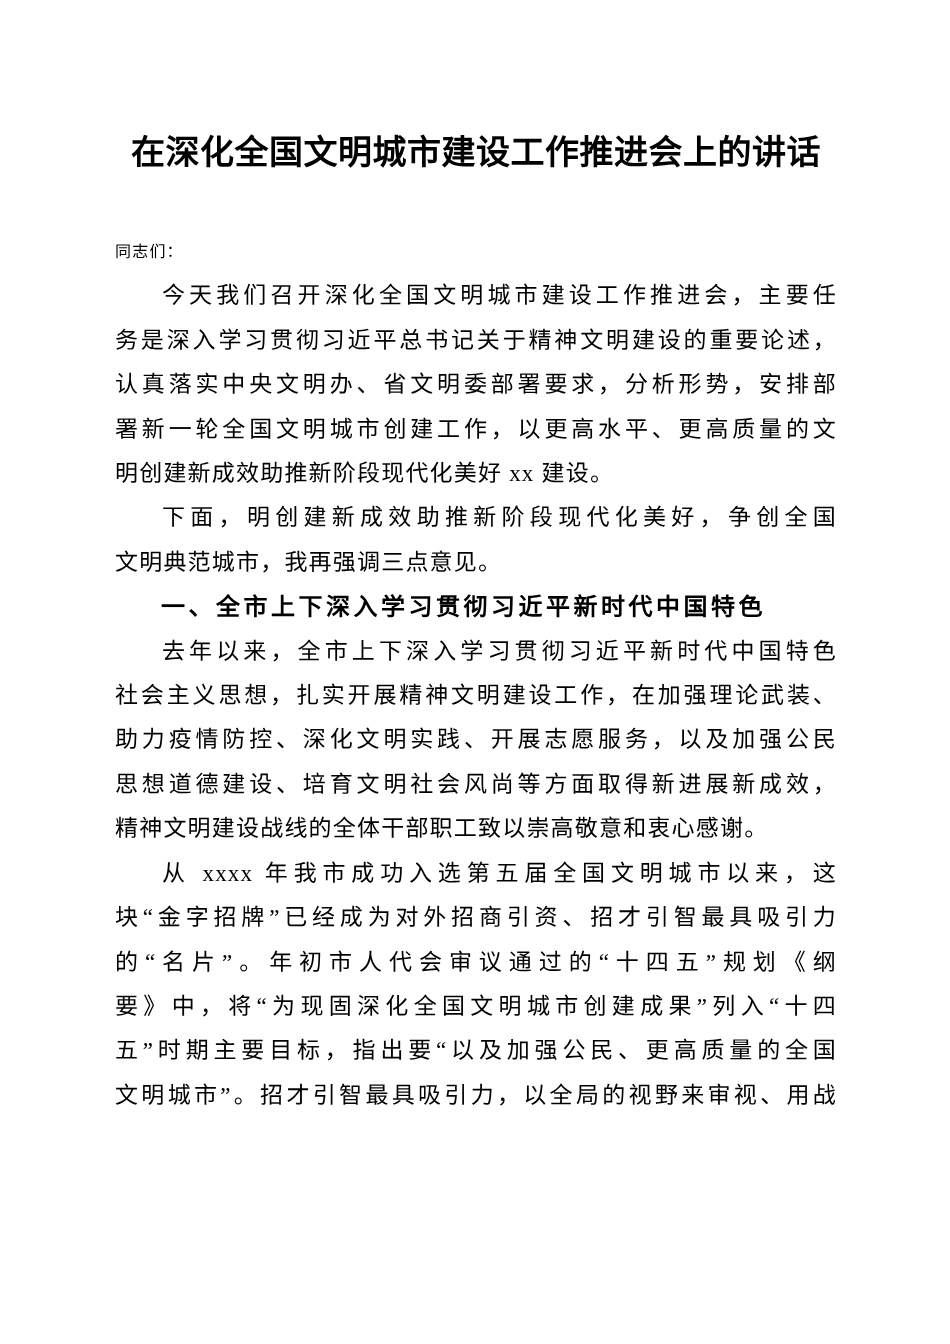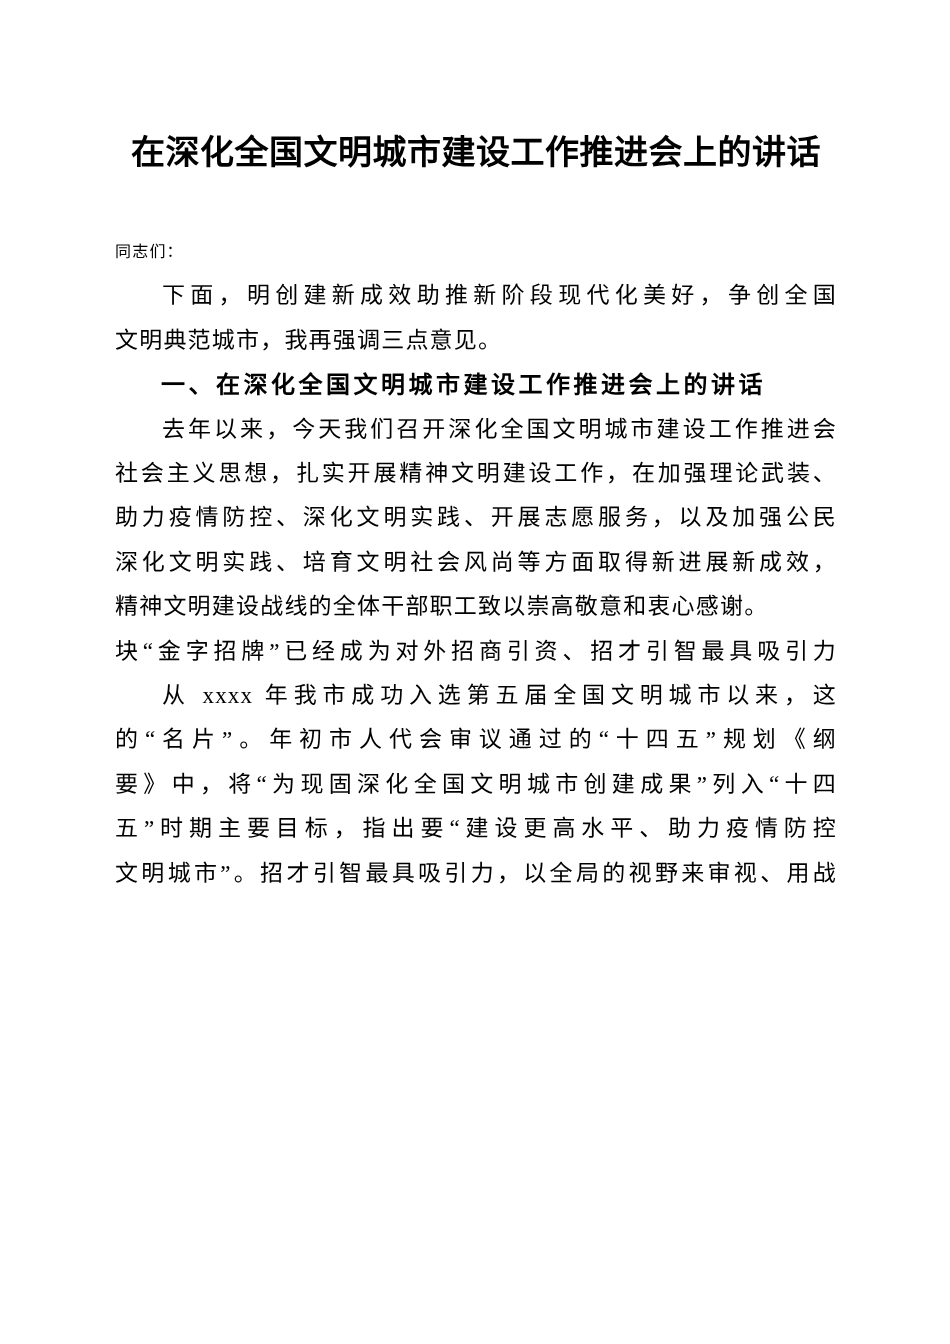--- a/index.html
+++ b/index.html
@@ -69,39 +69,46 @@
 </head>
 <body>
 
 <div class="page">
   <div class="doc">
 
     <h1 class="doc-title">在深化全国文明城市建设工作推进会上的讲话</h1>
 
     <p class="salutation">同志们：</p>
 
+    <div class="para">
+      <div class="line first">今天我们召开深化全国文明城市建设工作推进会，主要任</div>
+      <div class="line">务是深入学习贯彻习近平总书记关于精神文明建设的重要论述，</div>
+      <div class="line">认真落实中央文明办、省文明委部署要求，分析形势，安排部</div>
+      <div class="line">署新一轮全国文明城市创建工作，以更高水平、更高质量的文</div>
+      <div class="line end">明创建新成效助推新阶段现代化美好 xx 建设。</div>
+    </div>
 
     <div class="para">
       <div class="line first">下面，明创建新成效助推新阶段现代化美好，争创全国</div>
       <div class="line end">文明典范城市，我再强调三点意见。</div>
     </div>
 
-    <div class="section-heading">一、在深化全国文明城市建设工作推进会上的讲话</div>
+    <div class="section-heading">一、全市上下深入学习贯彻习近平新时代中国特色</div>
 
     <div class="para">
-      <div class="line first">去年以来，今天我们召开深化全国文明城市建设工作推进会</div>
+      <div class="line first">去年以来，全市上下深入学习贯彻习近平新时代中国特色</div>
       <div class="line">社会主义思想，扎实开展精神文明建设工作，在加强理论武装、</div>
       <div class="line">助力疫情防控、深化文明实践、开展志愿服务，以及加强公民</div>
-      <div class="line">深化文明实践、培育文明社会风尚等方面取得新进展新成效，</div>
+      <div class="line">思想道德建设、培育文明社会风尚等方面取得新进展新成效，</div>
       <div class="line end">精神文明建设战线的全体干部职工致以崇高敬意和衷心感谢。</div>
     </div>
 
     <div class="para">
+      <div class="line first">从 xxxx 年我市成功入选第五届全国文明城市以来，这</div>
       <div class="line">块“金字招牌”已经成为对外招商引资、招才引智最具吸引力</div>
-      <div class="line first">从 xxxx 年我市成功入选第五届全国文明城市以来，这</div>
       <div class="line">的“名片”。年初市人代会审议通过的“十四五”规划《纲</div>
       <div class="line">要》中，将“为现固深化全国文明城市创建成果”列入“十四</div>
-      <div class="line">五”时期主要目标，指出要“建设更高水平、助力疫情防控</div>
+      <div class="line">五”时期主要目标，指出要“以及加强公民、更高质量的全国</div>
       <div class="line">文明城市”。招才引智最具吸引力，以全局的视野来审视、用战</div>
     </div>
 
   </div>
 </div>
 
 </body></html>

